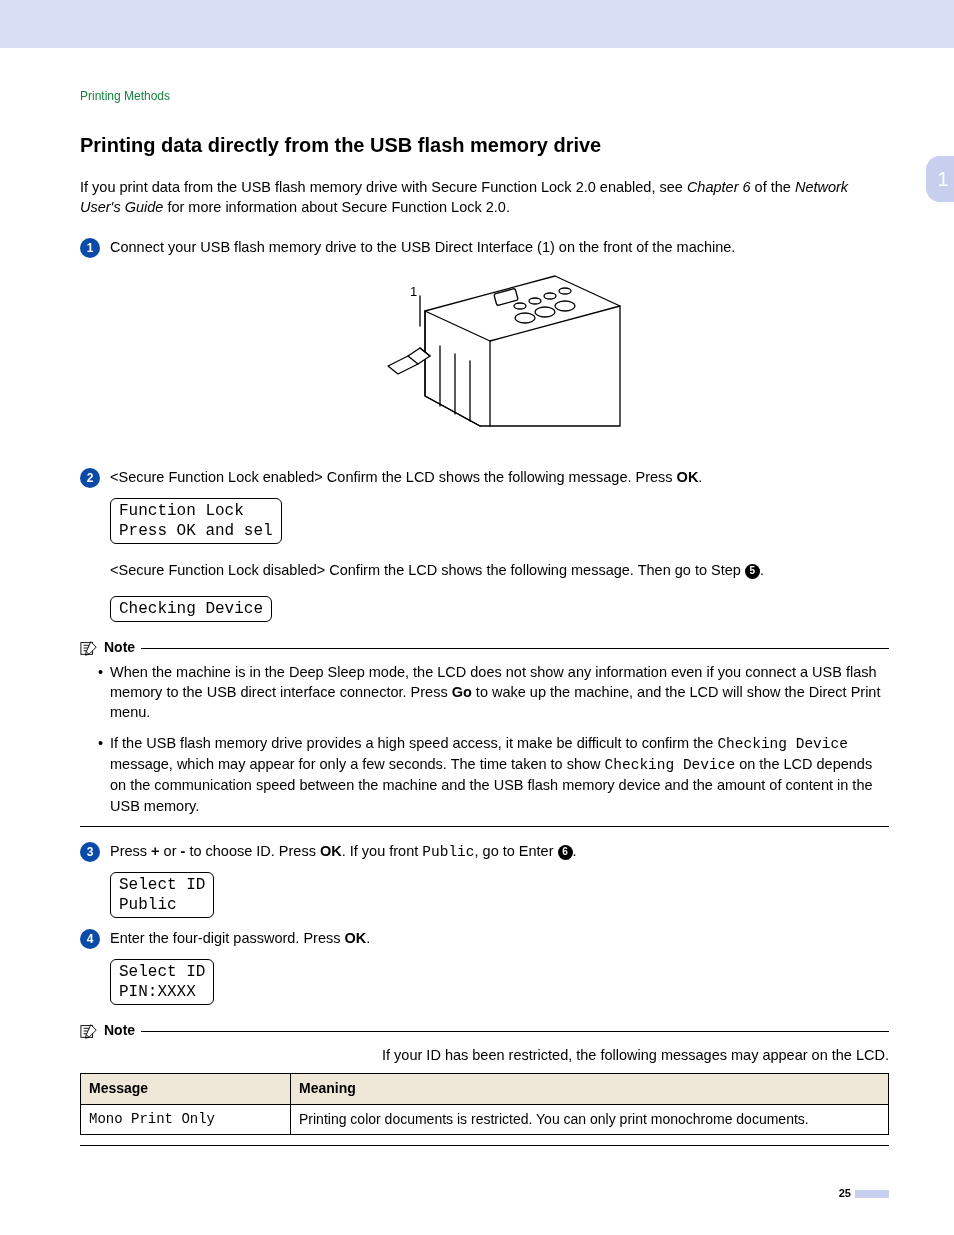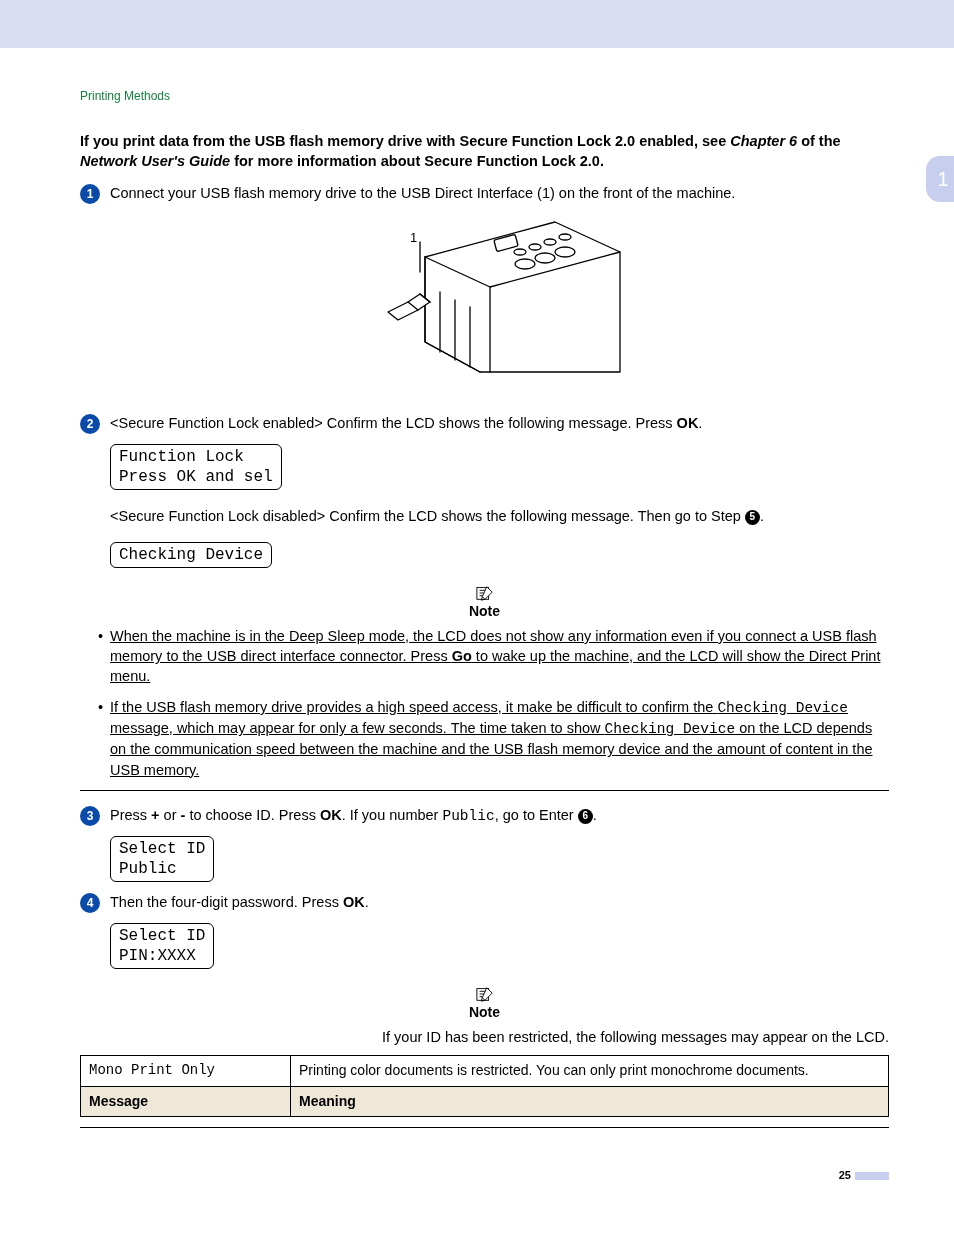--- a/index.html
+++ b/index.html
@@ -2,52 +2,53 @@
 <html><head>
 <meta charset="utf-8">
 <style>
   * { box-sizing: border-box; margin: 0; padding: 0; }
   body { font-family: Arial, Helvetica, sans-serif; font-size: 14.5px; color: #000; line-height: 1.4; width: 954px; background: #fff; }
   .top-bar { height: 48px; background: #d8ddf4; }
   .page { padding: 40px 65px 20px 80px; position: relative; }
   .breadcrumb { font-size: 12px; color: #15803d; margin-bottom: 26px; }
   .side-tab { position: absolute; right: -6px; top: 108px; width: 34px; height: 46px; background: #c7ceee; color: #fff; font-size: 20px; display:flex; align-items:center; justify-content:center; border-radius: 14px 0 0 14px; }
   h1 { font-size: 20px; font-weight: bold; margin-bottom: 18px; }
-  .intro { margin-bottom: 12px; font-weight: bold; }
+  .intro { margin-bottom: 20px; }
   .step { display:flex; align-items:flex-start; gap: 10px; margin-bottom: 6px; }
   .num-bullet { flex: 0 0 20px; width:20px; height:20px; border-radius:50%; background:#0a4aa8; color:#fff; font-size:12px; font-weight:bold; display:flex; align-items:center; justify-content:center; margin-top:1px; }
   .step-body { flex:1; }
   .illus { text-align:center; margin: 8px 0 10px; }
   .sub { margin: 6px 0 12px 30px; }
   .lcd { font-family: "Courier New", monospace; font-size: 16px; border:1.5px solid #000; border-radius:6px; display:inline-block; padding: 2px 8px; margin: 4px 0 10px 30px; line-height:1.25; white-space:pre; }
-  .note-head { display:flex; align-items:center; margin: 6px 0 4px; flex-direction: column; }
+  .note-head { display:flex; align-items:center; gap:6px; margin: 6px 0 4px; }
   .note-head .rule { flex:1; height:1px; background:#000; }
   .note-head b { font-size:14px; }
   .pencil-icon { width:18px; height:18px; }
-  .note-list { list-style:none; margin:0 0 10px 18px;text-decoration:underline; }
+  .note-list { list-style:none; margin:0 0 10px 18px; }
   .note-list li { position:relative; padding-left:12px; margin-bottom:10px; }
   .note-list li::before { content:"•"; position:absolute; left:0; top:0; }
   .note-foot { height:1px; background:#000; margin: 4px 0 14px; }
   .inline-num { display:inline-flex; width:15px; height:15px; border-radius:50%; background:#000; color:#fff; font-size:10px; font-weight:bold; align-items:center; justify-content:center; vertical-align:middle; }
   table.msg { width:100%; border-collapse:collapse; margin-top:6px; border:1.5px solid #000; }
   table.msg th, table.msg td { border:1px solid #000; padding:5px 8px; text-align:left; vertical-align:top; font-size:14px; }
   table.msg th { background:#efe7d7; font-weight:bold; }
   .mono { font-family:"Courier New", monospace; }
   .pg-num { text-align:right; font-size:11px; font-weight:bold; color:#000; margin-top:40px; }
   .pg-num .bar { display:inline-block; width:34px; height:8px; background:#c7ceee; margin-left:4px; vertical-align:middle; }
 </style>
 </head>
 <body>
 
 <div class="top-bar"></div>
 
 <div class="page">
   <div class="breadcrumb">Printing Methods</div>
   <div class="side-tab">1</div>
 
+  <h1>Printing data directly from the USB flash memory drive</h1>
 
   <p class="intro">
     <span>If you print data from the USB flash memory drive with Secure Function Lock 2.0 enabled, see </span><i>Chapter 6</i><span> of the </span><i>Network User's Guide</i><span> for more information about Secure Function Lock 2.0.</span>
   </p>
 
   
   <div class="step">
     <div class="num-bullet">1</div>
     <div class="step-body">
       <span>Connect your USB flash memory drive to the USB Direct Interface (1) on the front of the machine.</span>
@@ -114,31 +115,31 @@
     <li>
       <span> If the USB flash memory drive provides a high speed access, it make be difficult to confirm the </span><span class="mono">Checking Device</span><span> message, which may appear for only a few seconds. The time taken to show </span><span class="mono">Checking Device</span><span> on the LCD depends on the communication speed between the machine and the USB flash memory device and the amount of content in the USB memory.</span>
     </li>
   </ul>
   <div class="note-foot"></div>
 
   
   <div class="step">
     <div class="num-bullet">3</div>
     <div class="step-body">
-      <span>Press </span><b>+</b><span> or </span><b>-</b><span> to choose ID. Press </span><b>OK</b><span>. If you number </span><span class="mono">Public</span><span>, go to Enter </span><span class="inline-num">6</span><span>.</span>
+      <span>Press </span><b>+</b><span> or </span><b>-</b><span> to choose ID. Press </span><b>OK</b><span>. If you front </span><span class="mono">Public</span><span>, go to Enter </span><span class="inline-num">6</span><span>.</span>
     </div>
   </div>
   <div class="lcd">Select ID
 Public</div>
 
   
   <div class="step">
     <div class="num-bullet">4</div>
     <div class="step-body">
-      <span>Then the four-digit password. Press </span><b>OK</b><span>.</span>
+      <span>Enter the four-digit password. Press </span><b>OK</b><span>.</span>
     </div>
   </div>
   <div class="lcd">Select ID
 PIN:XXXX</div>
 
   
   <div class="note-head">
     <svg class="pencil-icon" viewBox="0 0 20 20">
         <g stroke="#000" stroke-width="1" fill="none">
           <rect x="1" y="4" width="13" height="13"></rect>
@@ -148,26 +149,26 @@
         </g>
       </svg>
     <b>Note</b>
     <div class="rule"></div>
   </div>
   <div style="margin:0 0 8px 18px;text-align:right;">If your ID has been restricted, the following messages may appear on the LCD.</div>
 
   <table class="msg">
     <tbody>
         <tr>
+      <th style="width:210px">Message</th>
+      <th>Meaning</th>
+    </tr>
+    <tr>
       <td class="mono">Mono Print Only</td>
       <td>Printing color documents is restricted. You can only print monochrome documents.</td>
-    </tr>
-    <tr>
-      <th style="width:210px">Message</th>
-      <th>Meaning</th>
     </tr>
   </tbody>
     </table>
   <div class="note-foot" style="margin-top:10px;"></div>
 
   <div class="pg-num">
     <span>25</span><span class="bar"></span>
   </div>
 </div>
 

